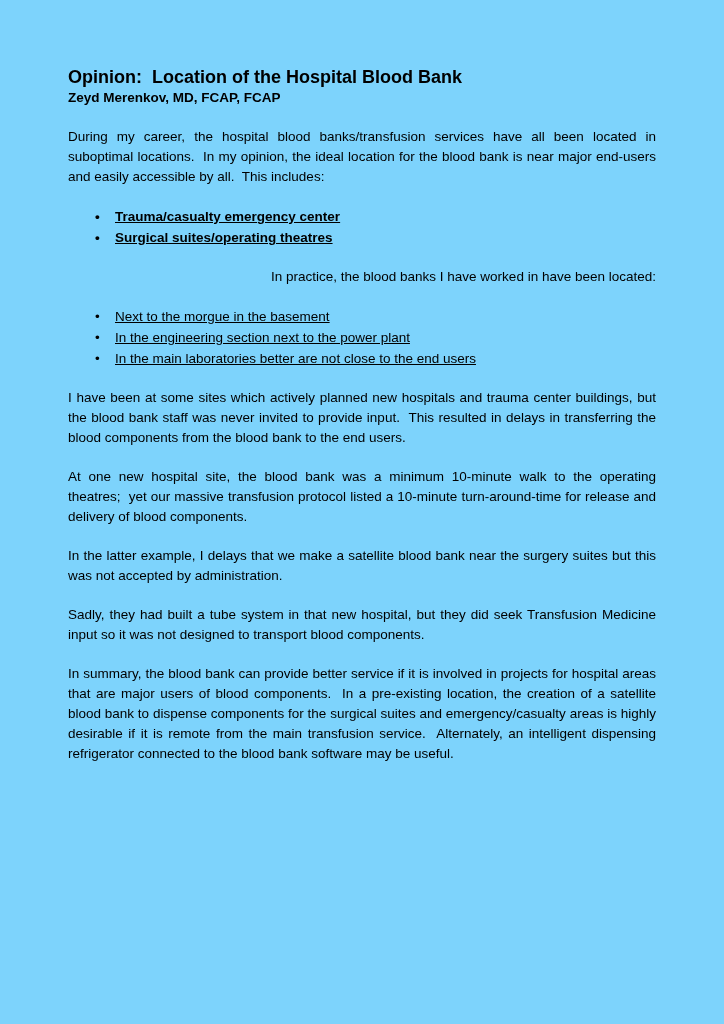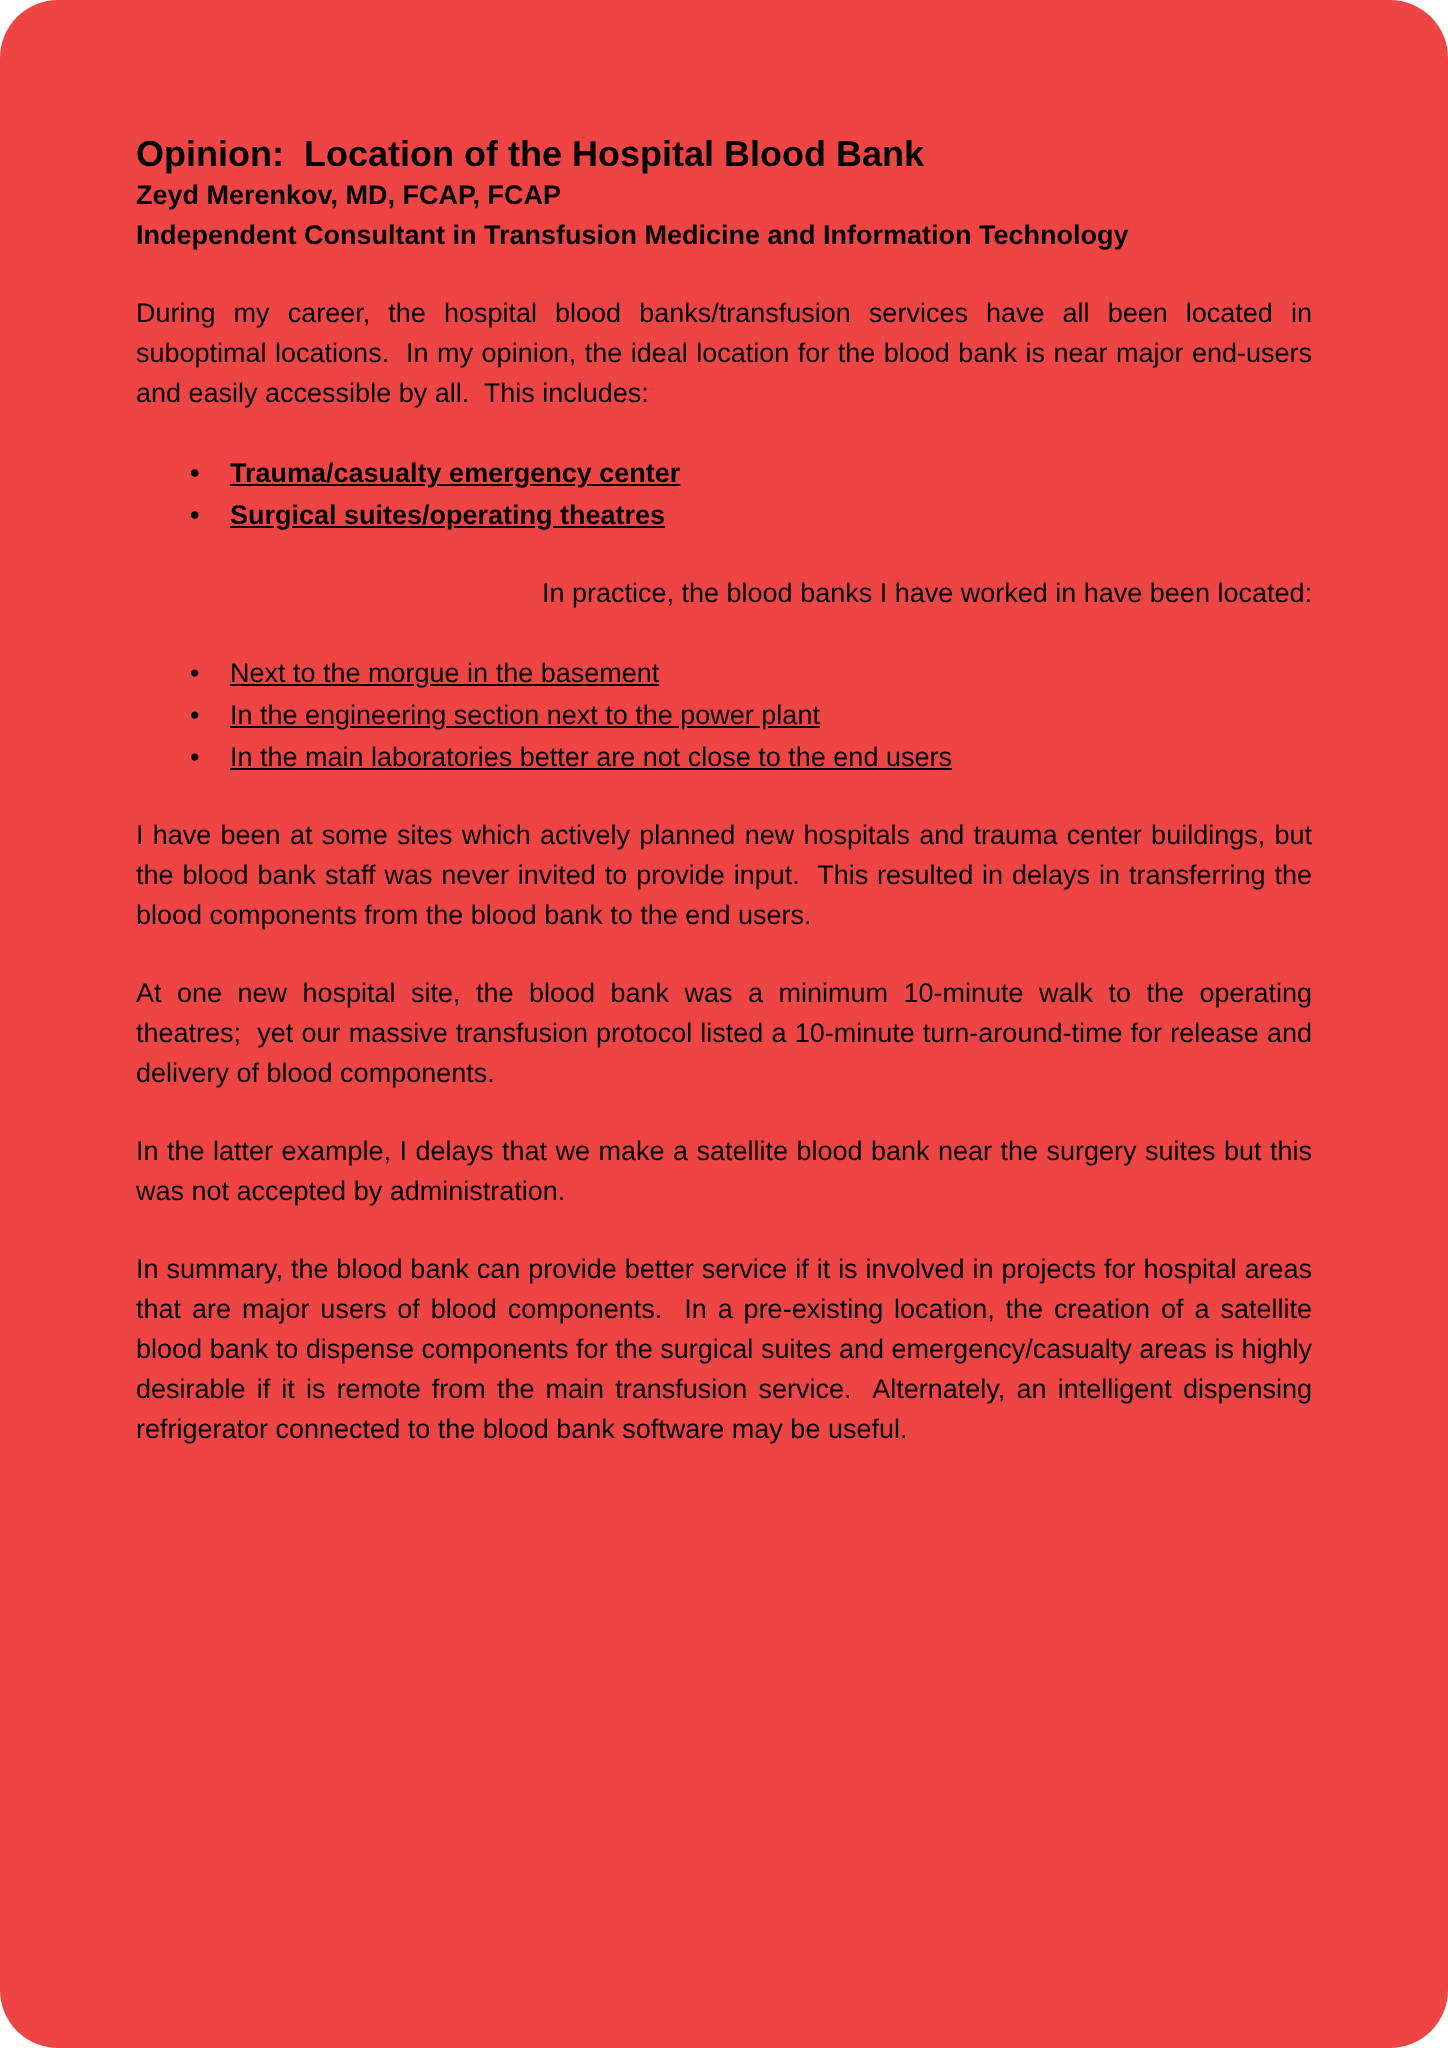--- a/index.html
+++ b/index.html
@@ -6,28 +6,27 @@
   html, body {
     margin: 0;
     padding: 0;
     background: #ffffff;
   }
   .page {
     position: relative;
     width: 724px;
     height: 1024px;
     margin: 0 auto;
-    background: #ef4444;
+    background: #7dd3fc;
     color: #000000;
     font-family: "Liberation Sans", "DejaVu Sans", sans-serif;
     font-size: 13.5px;
     line-height: 20px;
     padding: 66px 68px 0 68px;
     overflow: hidden;
-    border-radius: 29px;
   }
   .doc-title {
     font-size: 18px;
     line-height: 22px;
     font-weight: bold;
     margin: 0;
   }
   .byline {
     font-weight: bold;
     margin: 0;
@@ -62,21 +61,20 @@
 </style>
 </head>
 <body>
 
 <div class="page">
 
   <h1 class="doc-title">Opinion:&nbsp; Location of the Hospital Blood Bank</h1>
 
   <p class="byline">Zeyd Merenkov, MD, FCAP, FCAP</p>
 
-  <p class="byline">Independent Consultant in Transfusion Medicine and Information Technology</p>
 
   <p class="body-para">During my career, the hospital blood banks/transfusion services have all been located in suboptimal locations.&nbsp; In my opinion, the ideal location for the blood bank is near major end-users and easily accessible by all.&nbsp; This includes:</p>
 
   <ul class="bullets bold">
     <li>Trauma/casualty emergency center</li>
     <li>Surgical suites/operating theatres</li>
   </ul>
 
   <p class="body-para single-line">In practice, the blood banks I have worked in have been located:</p>
 
@@ -85,16 +83,17 @@
     <li>In the engineering section next to the power plant</li>
     <li>In the main laboratories better are not close to the end users</li>
   </ul>
 
   <p class="body-para">I have been at some sites which actively planned new hospitals and trauma center buildings, but the blood bank staff was never invited to provide input.&nbsp; This resulted in delays in transferring the blood components from the blood bank to the end users.</p>
 
   <p class="body-para">At one new hospital site, the blood bank was a minimum 10-minute walk to the operating theatres;&nbsp; yet our massive transfusion protocol listed a 10-minute turn-around-time for release and delivery of blood components.</p>
 
   <p class="body-para">In the latter example, I delays that we make a satellite blood bank near the surgery suites but this was not accepted by administration.</p>
 
+  <p class="body-para">Sadly, they had built a tube system in that new hospital, but they did seek Transfusion Medicine input so it was not designed to transport blood components.</p>
 
   <p class="body-para">In summary, the blood bank can provide better service if it is involved in projects for hospital areas that are major users of blood components.&nbsp; In a pre-existing location, the creation of a satellite blood bank to dispense components for the surgical suites and emergency/casualty areas is highly desirable if it is remote from the main transfusion service.&nbsp; Alternately, an intelligent dispensing refrigerator connected to the blood bank software may be useful.</p>
 
 </div>
 
 </body></html>

